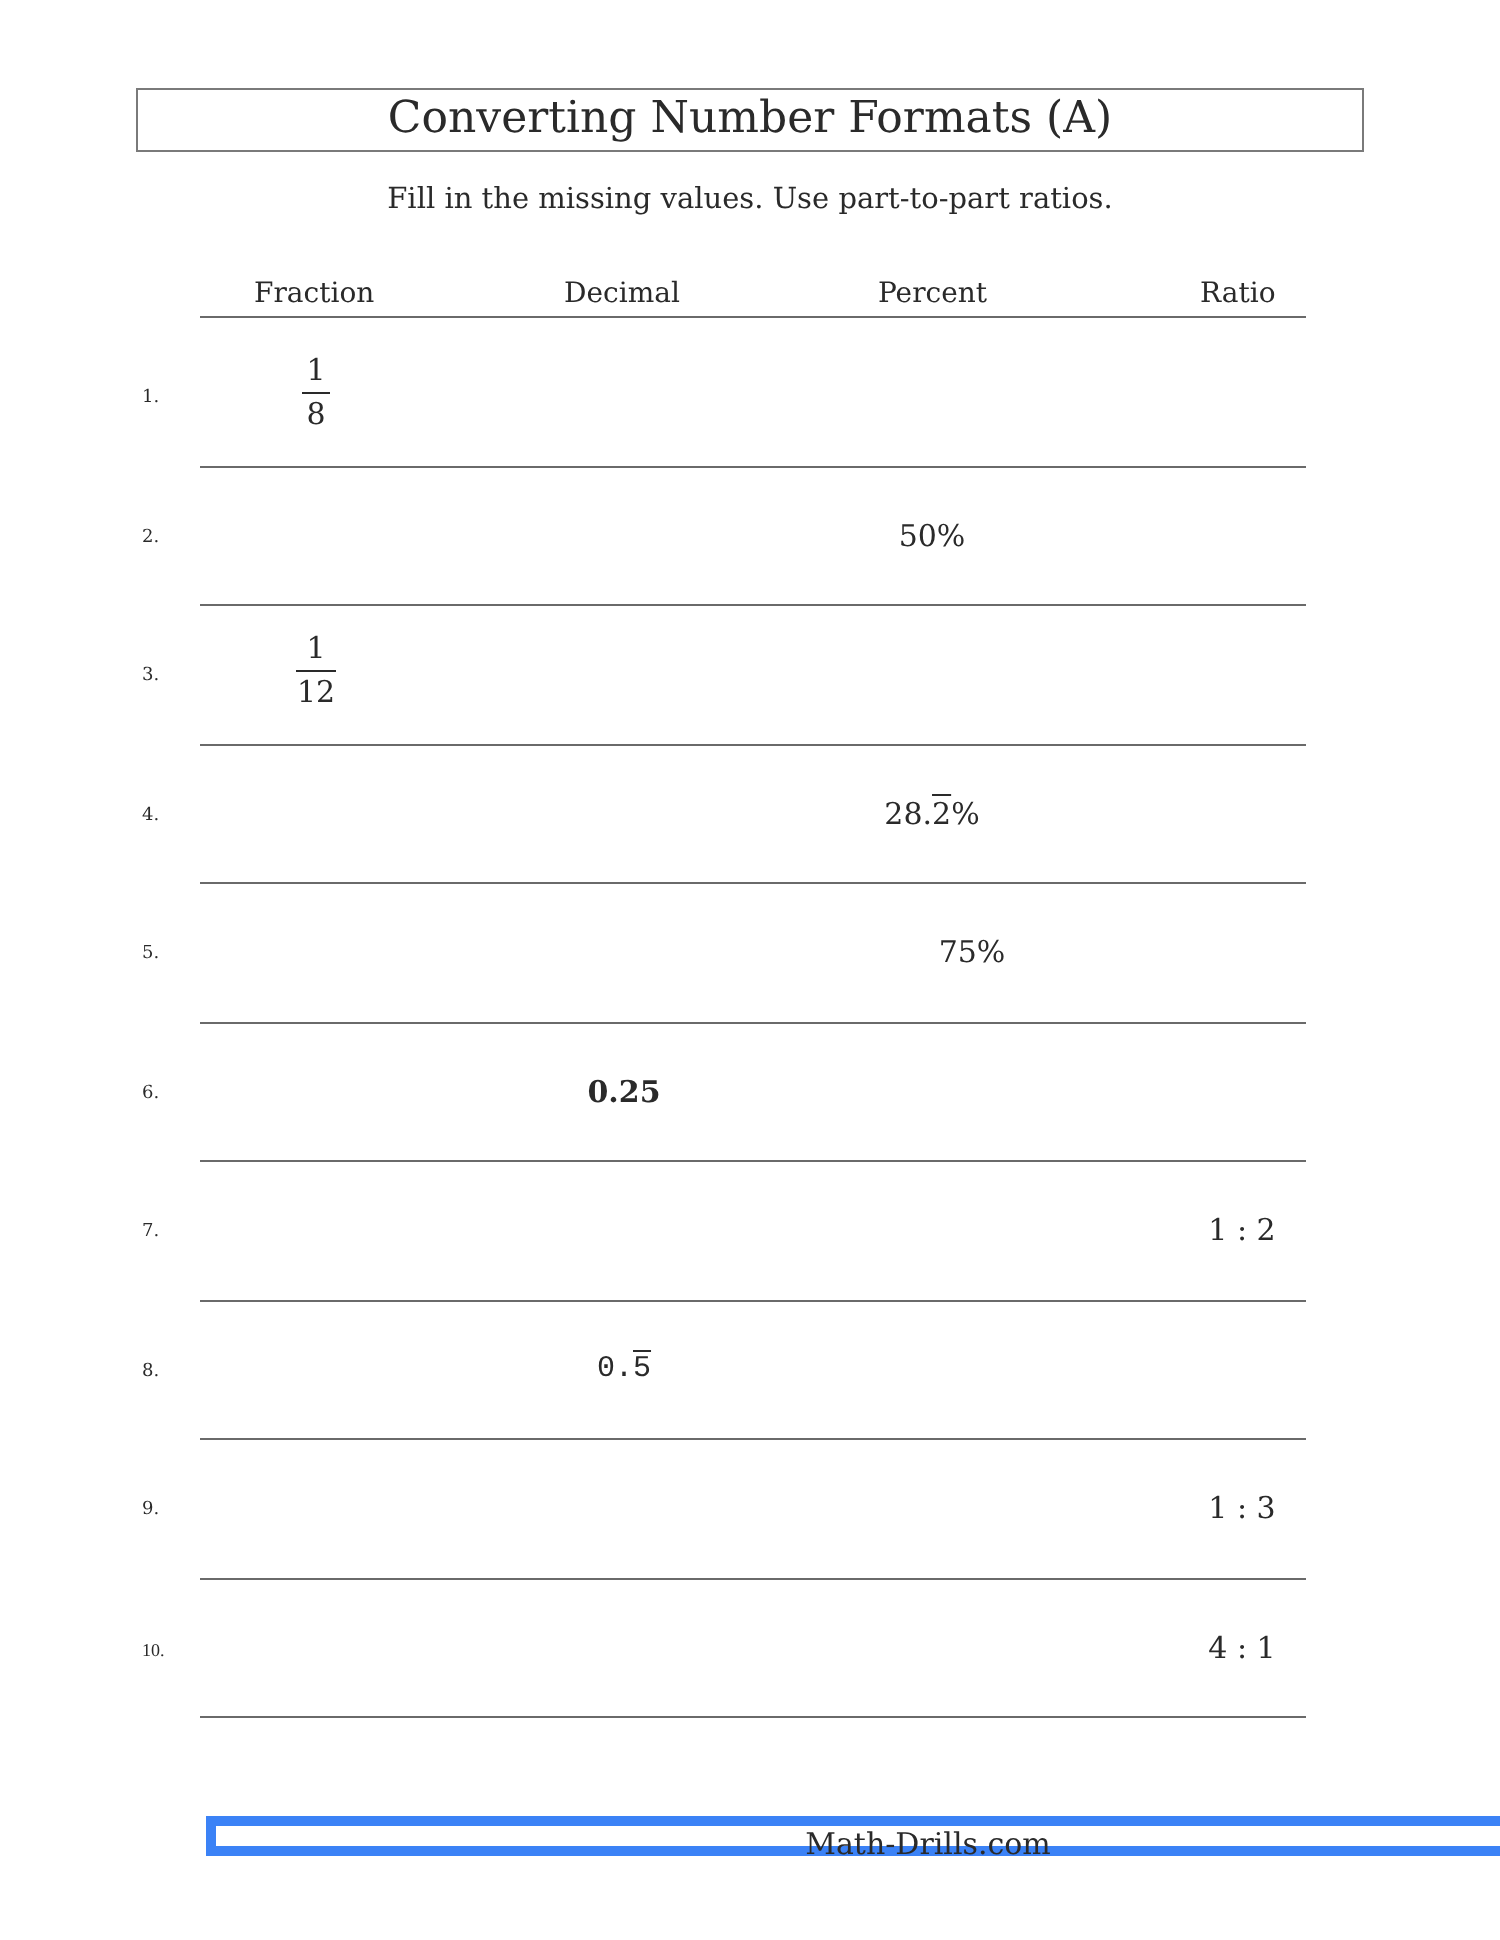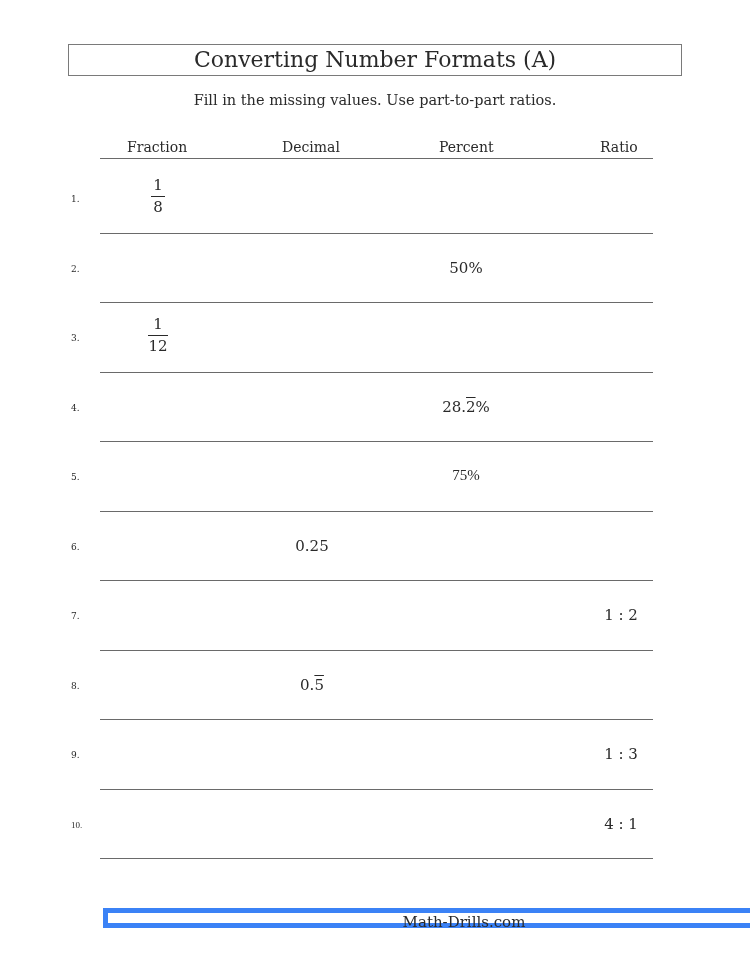--- a/index.html
+++ b/index.html
@@ -75,44 +75,44 @@
       <div class="cell" style="left: 58px; top: 25px;"></div>
       <div class="cell" style="left: 212px; top: 25px;"></div>
       <div class="cell" style="left: 366px; top: 25px;"><span>28.</span><span class="ovl">2</span><span>%</span></div>
       <div class="cell" style="left: 521px; top: 25px;"></div>
       <div class="row-line"></div>
     </div>
     <div class="row" style="top: 442px;">
       <span class="num" style="top: 30px;">5.</span>
       <div class="cell" style="left: 58px; top: 25px;"></div>
       <div class="cell" style="left: 212px; top: 25px;"></div>
-      <div class="cell" style="left: 366px; top: 25px; font-family: Liberation Serif, serif;">75%</div>
+      <div class="cell" style="left: 386px; top: 25px;">75%</div>
       <div class="cell" style="left: 521px; top: 25px;"></div>
       <div class="row-line"></div>
     </div>
     <div class="row" style="top: 511.5px;">
       <span class="num" style="top: 30px;">6.</span>
       <div class="cell" style="left: 58px; top: 25px;"></div>
-      <div class="cell" style="left: 212px; top: 25px;">0.25</div>
+      <div class="cell" style="left: 212px; top: 25px; font-weight: bold;">0.25</div>
       <div class="cell" style="left: 366px; top: 25px;"></div>
       <div class="cell" style="left: 521px; top: 25px;"></div>
       <div class="row-line"></div>
     </div>
     <div class="row" style="top: 581px;">
       <span class="num" style="top: 30px;">7.</span>
       <div class="cell" style="left: 58px; top: 25px;"></div>
       <div class="cell" style="left: 212px; top: 25px;"></div>
       <div class="cell" style="left: 366px; top: 25px;"></div>
       <div class="cell" style="left: 521px; top: 25px;">1 : 2</div>
       <div class="row-line"></div>
     </div>
     <div class="row" style="top: 650.5px;">
       <span class="num" style="top: 30px;">8.</span>
       <div class="cell" style="left: 58px; top: 25px;"></div>
-      <div class="cell" style="left: 212px; top: 25px;"><span>0.</span><span class="ovl">5</span></div>
+      <div class="cell" style="left: 212px; top: 25px; font-family: Liberation Mono, monospace;"><span>0.</span><span class="ovl">5</span></div>
       <div class="cell" style="left: 366px; top: 25px;"></div>
       <div class="cell" style="left: 521px; top: 25px;"></div>
       <div class="row-line"></div>
     </div>
     <div class="row" style="top: 720px;">
       <span class="num" style="top: 30px;">9.</span>
       <div class="cell" style="left: 58px; top: 25px;"></div>
       <div class="cell" style="left: 212px; top: 25px;"></div>
       <div class="cell" style="left: 366px; top: 25px;"></div>
       <div class="cell" style="left: 521px; top: 25px;">1 : 3</div>

